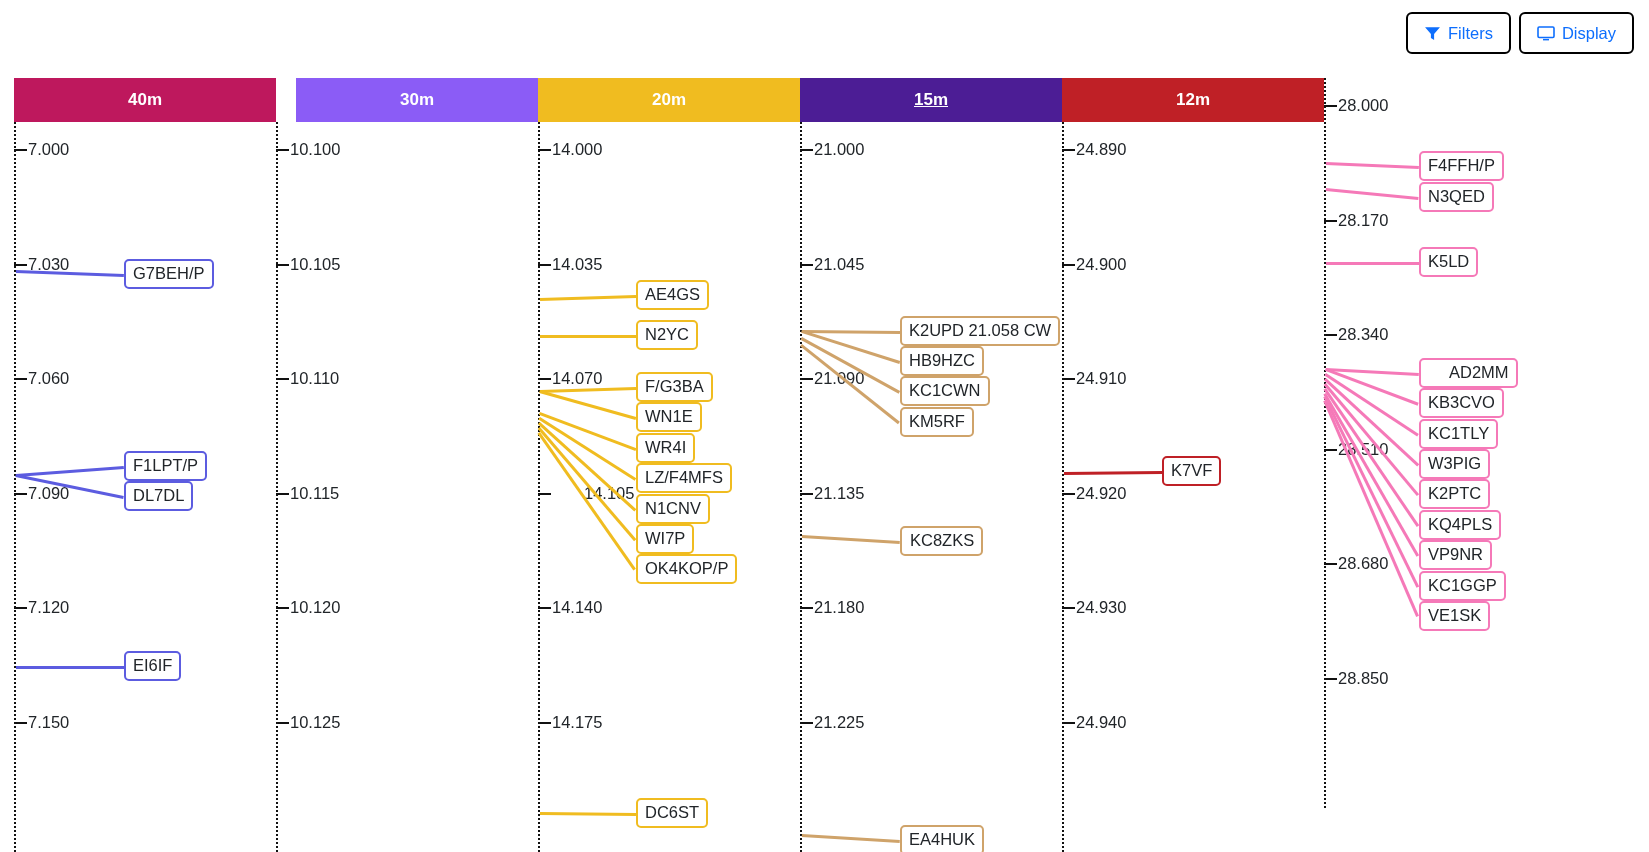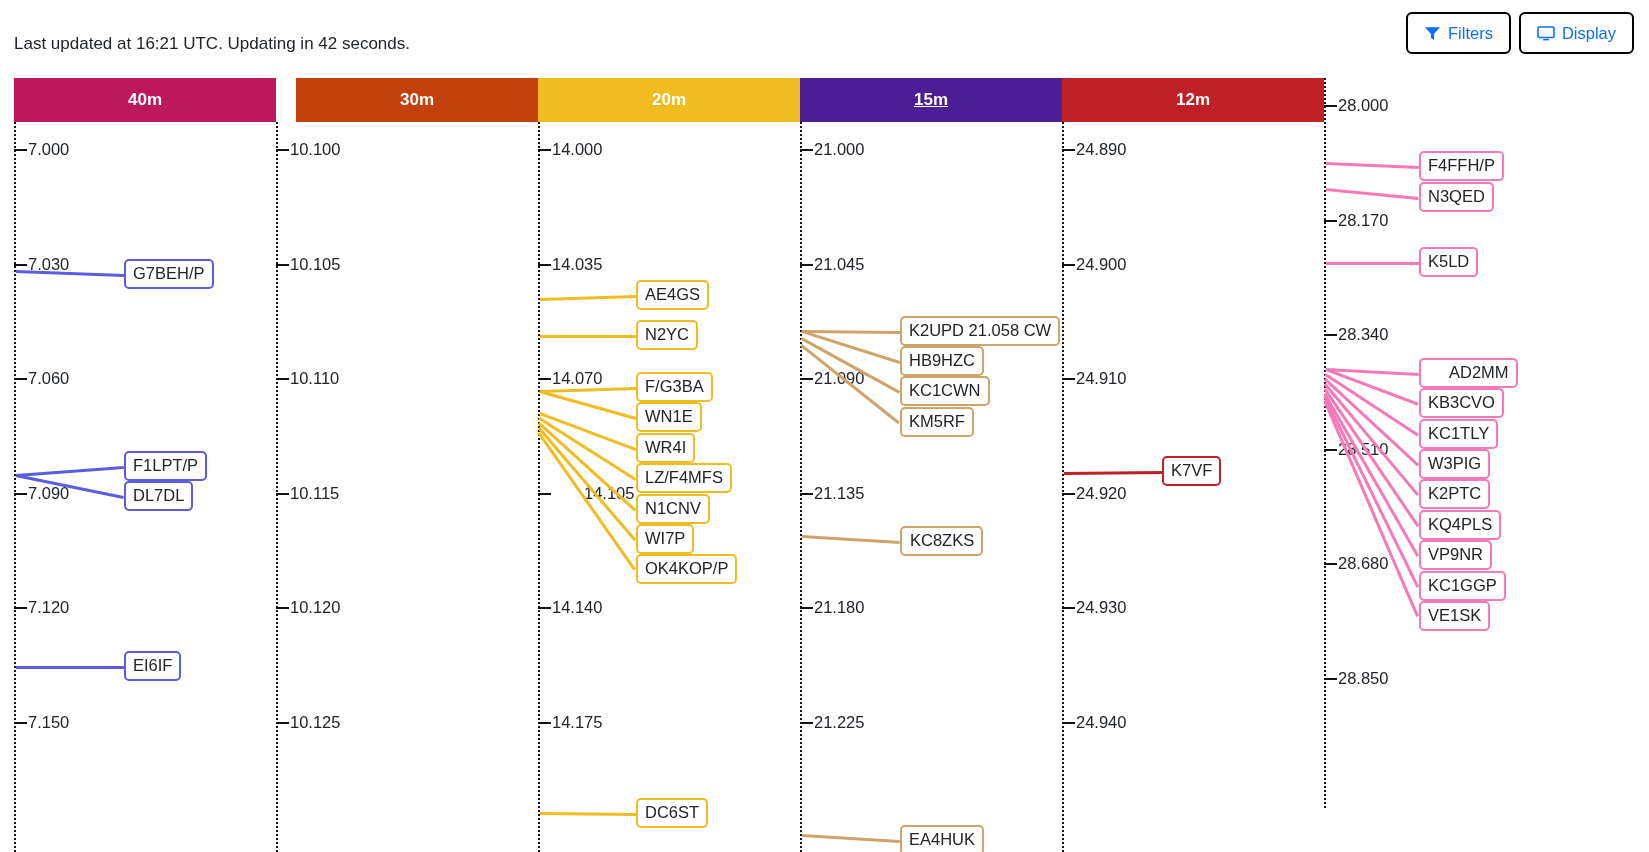--- a/index.html
+++ b/index.html
@@ -134,21 +134,20 @@
     width: 0; height: 0;
     pointer-events: none;
   }
 </style>
 </head>
 <body>
 
 <div id="app">
 
   <div class="topbar">
-    <div class="status-text">Last updated at 16:21 UTC. Updating in 42 seconds.</div>
     <div class="btn-group">
       <button class="btn">
         <span>
           <svg width="17" height="17" viewBox="0 0 16 16">
               <path fill="#0d6efd" d="M1 2h14l-5.5 6.5V14l-3-1.8V8.5z"></path>
             </svg>
         </span>
         <span>Filters</span>
       </button>
       <button class="btn">
@@ -184,21 +183,21 @@
           <div class="spot" style="left: 110px; top: 152px; border-color: rgb(92, 92, 224);">G7BEH/P</div>
           <div class="leader" style="left: 2px; top: 352px; width: 108.296px; border-top-color: rgb(92, 92, 224); transform: rotate(-4.23639deg);"></div>
           <div class="spot" style="left: 110px; top: 344px; border-color: rgb(92, 92, 224);">F1LPT/P</div>
           <div class="leader" style="left: 2px; top: 352px; width: 110.218px; border-top-color: rgb(92, 92, 224); transform: rotate(11.5138deg);"></div>
           <div class="spot" style="left: 110px; top: 374px; border-color: rgb(92, 92, 224);">DL7DL</div>
           <div class="leader" style="left: 2px; top: 544px; width: 108px; border-top-color: rgb(92, 92, 224); transform: rotate(0deg);"></div>
           <div class="spot" style="left: 110px; top: 544px; border-color: rgb(92, 92, 224);">EI6IF</div>
         </div>
       </div>
       <div class="band" style="left: 262px;">
-        <div class="band-header" style="background: #c2410c; margin-left: 20px;">30m</div>
+        <div class="band-header" style="background: #8b5cf6; margin-left: 20px;">30m</div>
         <div class="band-body">
           <div class="axis"></div>
           <div class="tick" style="top: 27px;"></div>
           <div class="tick-label" style="top: 27px;">10.100</div>
           <div class="tick" style="top: 141.5px;"></div>
           <div class="tick-label" style="top: 141.5px;">10.105</div>
           <div class="tick" style="top: 256px;"></div>
           <div class="tick-label" style="top: 256px;">10.110</div>
           <div class="tick" style="top: 370.5px;"></div>
           <div class="tick-label" style="top: 370.5px;">10.115</div>

